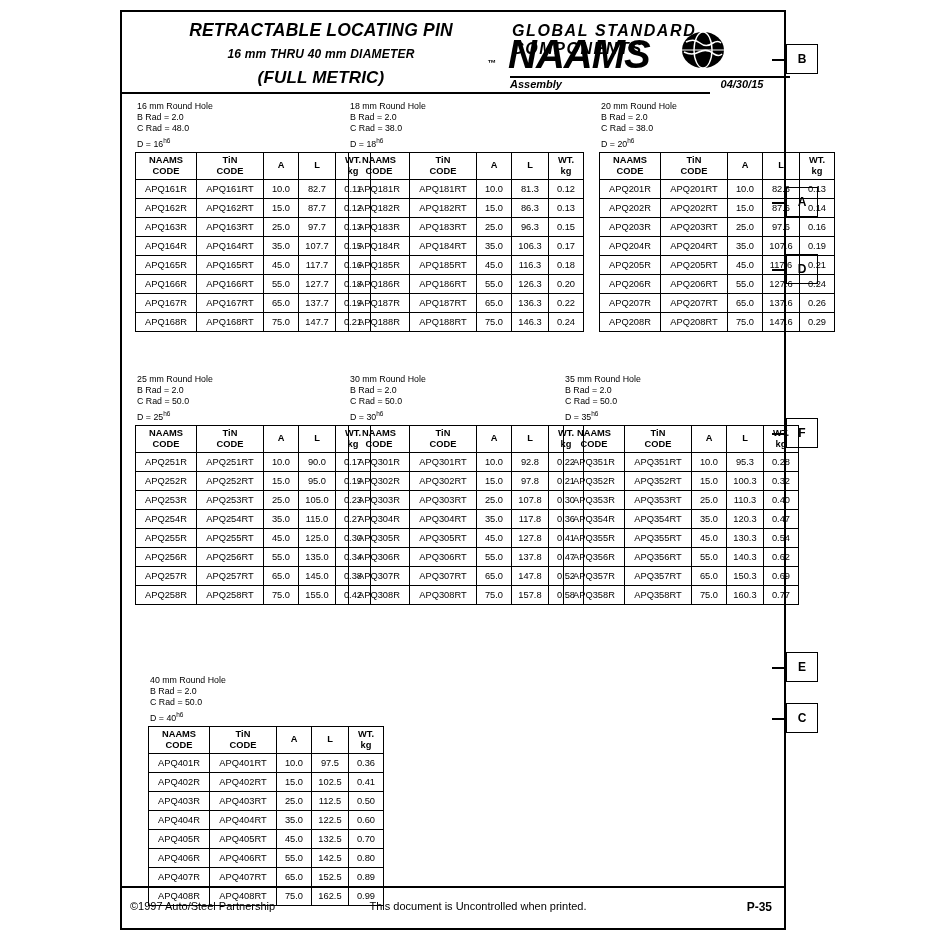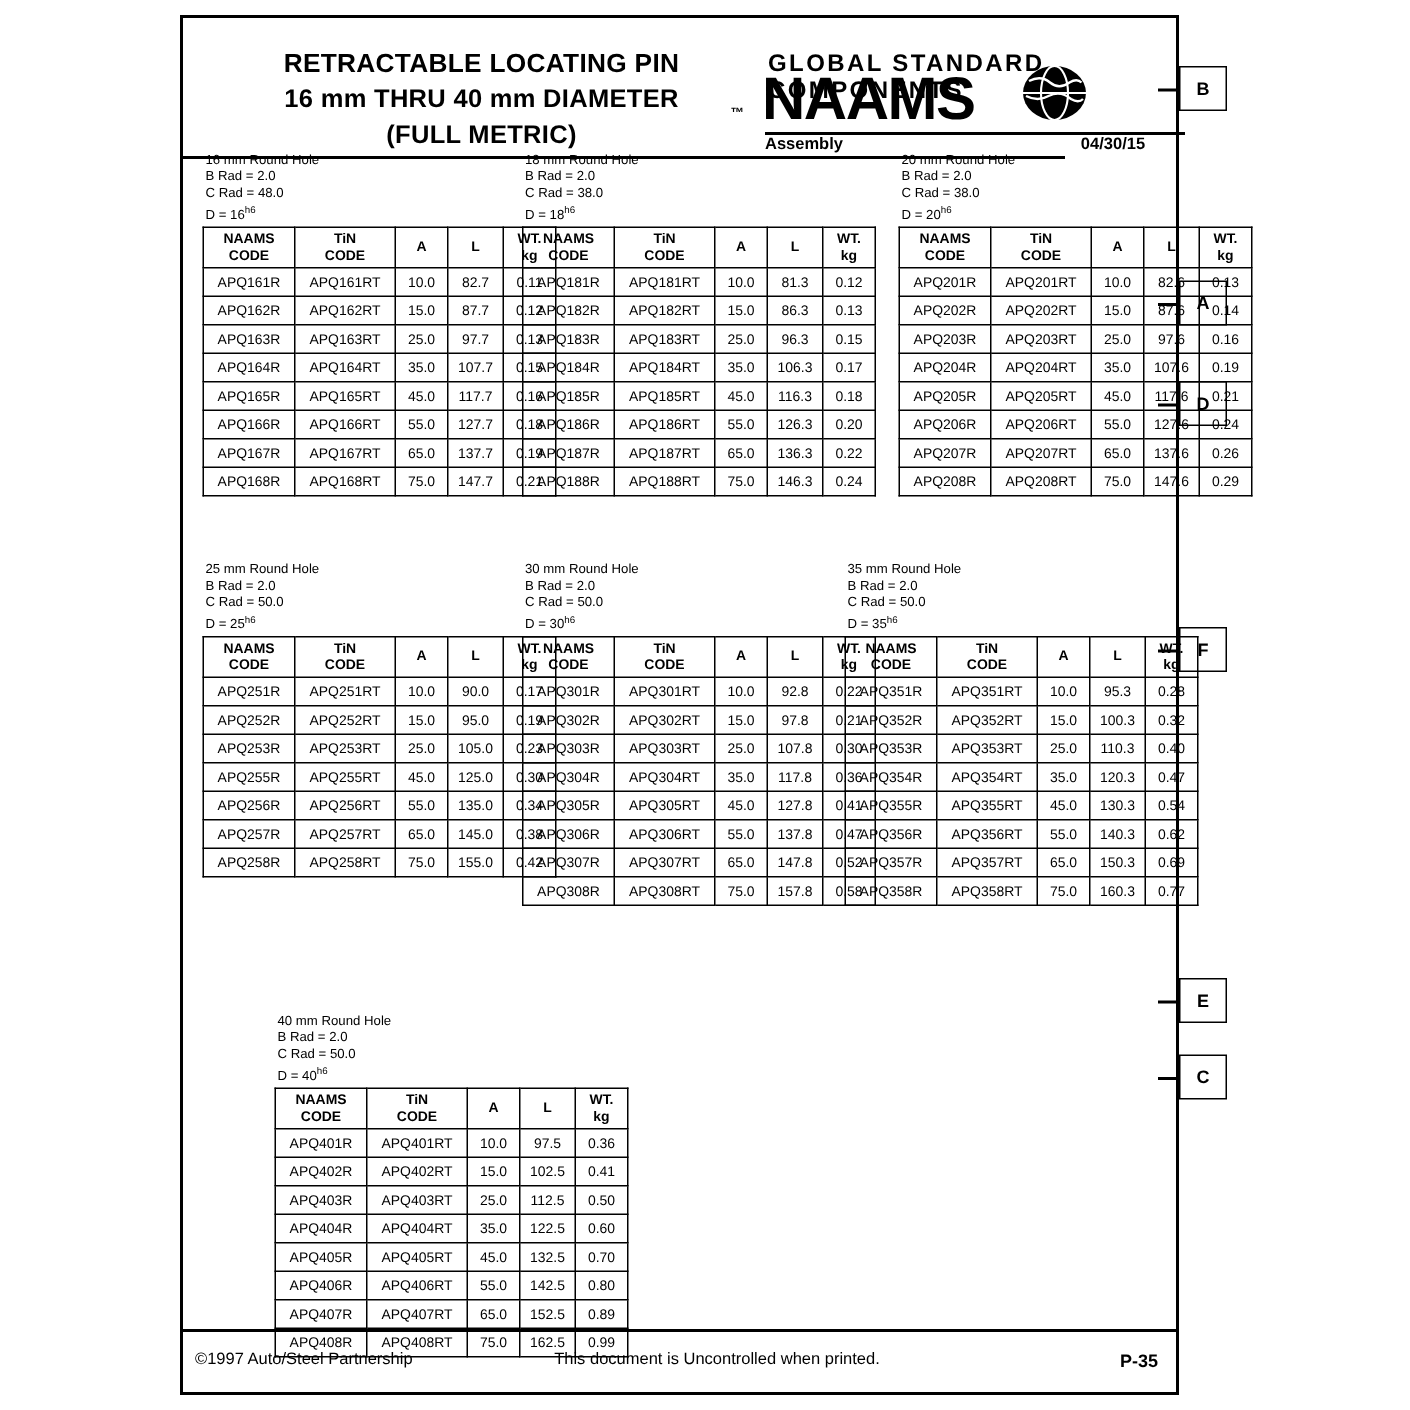--- a/index.html
+++ b/index.html
@@ -48,38 +48,39 @@
     position: absolute;
     height: 1.5px;
     background: #000;
     width: 14px;
   }
 
   
   .titleblock {
     position: absolute;
     left: 122px;
-    top: 24px;
+    top: 12px;
     width: 588px;
     height: 82px;
     border-bottom: 2px solid #000;
     box-sizing: border-box;
+    font-style: italic;
   }
   .title-left {
     position: absolute;
     left: 14px;
     top: 6px;
     width: 370px;
     text-align: center;
     font-size: 17.5px;
     font-weight: bold;
     line-height: 24px;
     letter-spacing: 0.2px;
   }
-  .title-l2 { font-size: 17px; }
+  .title-l2 { font-size: 12px; }
   .title-l3 { font-size: 17px; }
 
   .gsc {
     position: absolute;
     left: 390px;
     top: 10px;
     width: 280px;
     font-size: 16px;
     font-weight: bold;
     letter-spacing: 1.6px;
@@ -572,20 +573,27 @@
               <td class="c-wt">0.19</td>
             </tr>
             <tr>
               <td class="c-naams">APQ253R</td>
               <td class="c-tin">APQ253RT</td>
               <td class="c-a">25.0</td>
               <td class="c-l">105.0</td>
               <td class="c-wt">0.23</td>
             </tr>
             <tr>
+              <td class="c-naams">APQ254R</td>
+              <td class="c-tin">APQ254RT</td>
+              <td class="c-a">35.0</td>
+              <td class="c-l">115.0</td>
+              <td class="c-wt">0.27</td>
+            </tr>
+            <tr>
               <td class="c-naams">APQ255R</td>
               <td class="c-tin">APQ255RT</td>
               <td class="c-a">45.0</td>
               <td class="c-l">125.0</td>
               <td class="c-wt">0.30</td>
             </tr>
             <tr>
               <td class="c-naams">APQ256R</td>
               <td class="c-tin">APQ256RT</td>
               <td class="c-a">55.0</td>
@@ -782,21 +790,21 @@
             <tr>
               <td class="c-naams">APQ358R</td>
               <td class="c-tin">APQ358RT</td>
               <td class="c-a">75.0</td>
               <td class="c-l">160.3</td>
               <td class="c-wt">0.77</td>
             </tr>
           </tbody>
         </table>
       </div>
-      <div class="group" style="left: 148px; top: 675px; margin-left: 35px;">
+      <div class="group" style="left: 148px; top: 675px;">
         <div class="ghead">
           <div>40 mm Round Hole</div>
           <div>B Rad = 2.0</div>
           <div>C Rad = 50.0</div>
           <div><span>D = 40</span><sup>h6</sup></div>
         </div>
         <table class="spec">
           <thead>
             <tr>
               <th class="c-naams">

